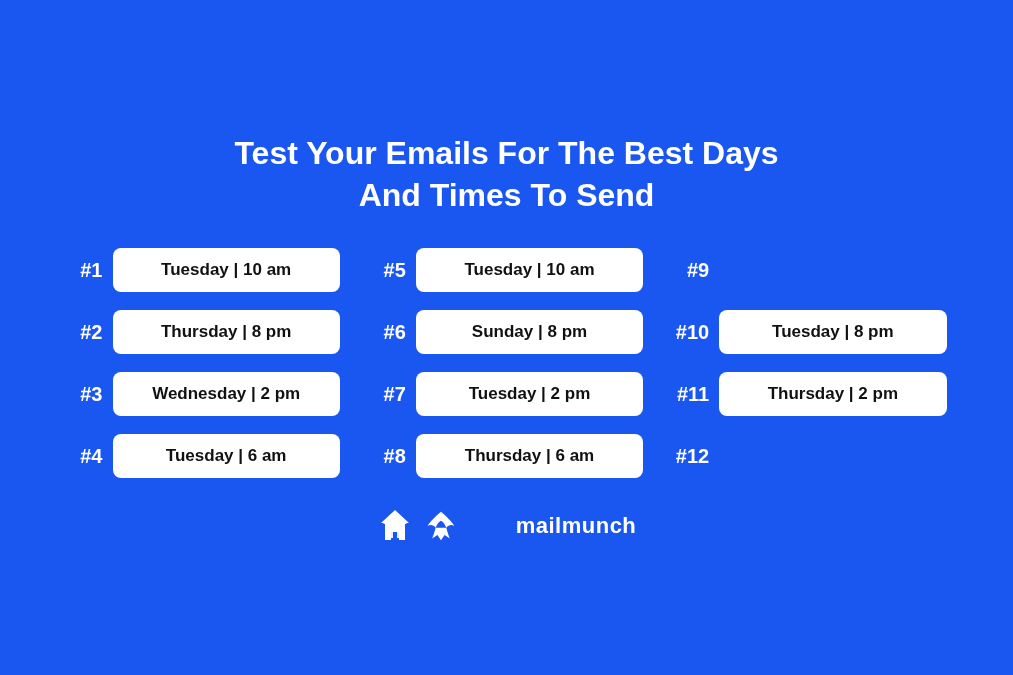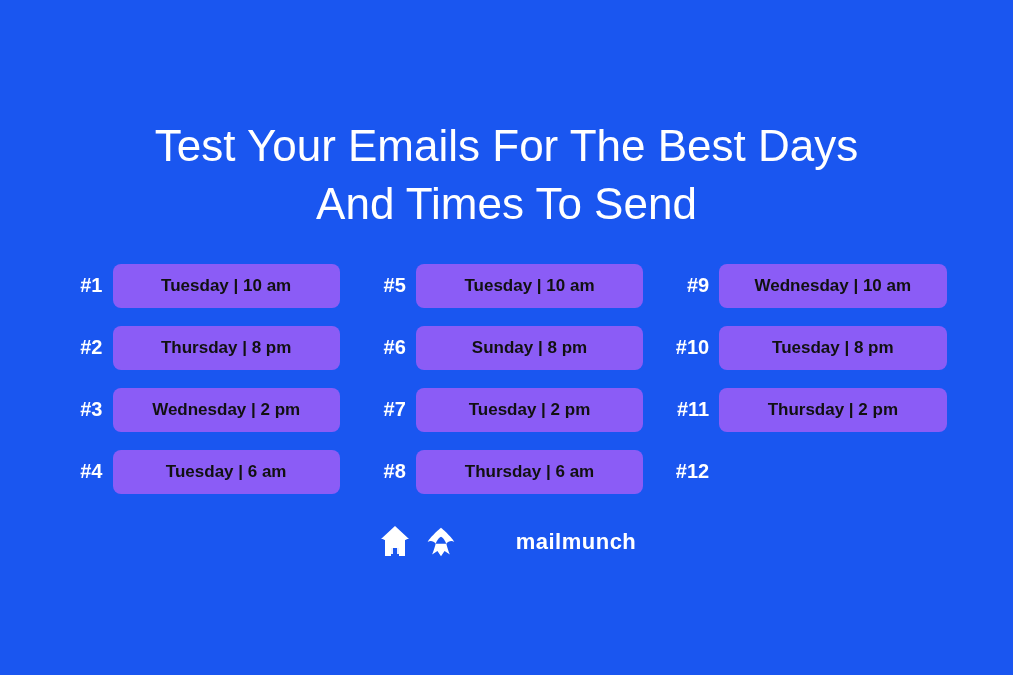--- a/index.html
+++ b/index.html
@@ -15,22 +15,22 @@
       font-family: 'Arial', sans-serif;
       display: flex;
       flex-direction: column;
       align-items: center;
       justify-content: center;
       overflow: hidden;
     }
 
     .title {
       color: white;
-      font-size: 44px;
-      font-weight: 400;
+      font-size: 32px;
+      font-weight: 700;
       text-align: center;
       line-height: 1.3;
       margin-bottom: 32px;
     }
 
     .grid {
       display: grid;
       grid-template-columns: repeat(3, 1fr);
       gap: 18px 30px;
       width: 880px;
@@ -45,21 +45,21 @@
 
     .rank {
       color: white;
       font-size: 20px;
       font-weight: 700;
       min-width: 36px;
       text-align: right;
     }
 
     .badge {
-      background: #8b5cf6;
+      background: #ffffff;
       border-radius: 8px;
       padding: 12px 20px;
       font-size: 17px;
       font-weight: 700;
       color: #111;
       flex: 1;
       text-align: center;
       white-space: nowrap;
     }
 
@@ -95,21 +95,20 @@
 <div class="grid-item">
       <span class="rank">#1</span>
       <div class="badge">Tuesday | 10 am</div>
     </div>
     <div class="grid-item">
       <span class="rank">#5</span>
       <div class="badge">Tuesday | 10 am</div>
     </div>
     <div class="grid-item">
       <span class="rank">#9</span>
-      <div class="badge">Wednesday | 10 am</div>
     </div>
     <div class="grid-item">
       <span class="rank">#2</span>
       <div class="badge">Thursday | 8 pm</div>
     </div>
     <div class="grid-item">
       <span class="rank">#6</span>
       <div class="badge">Sunday | 8 pm</div>
     </div>
     <div class="grid-item">

